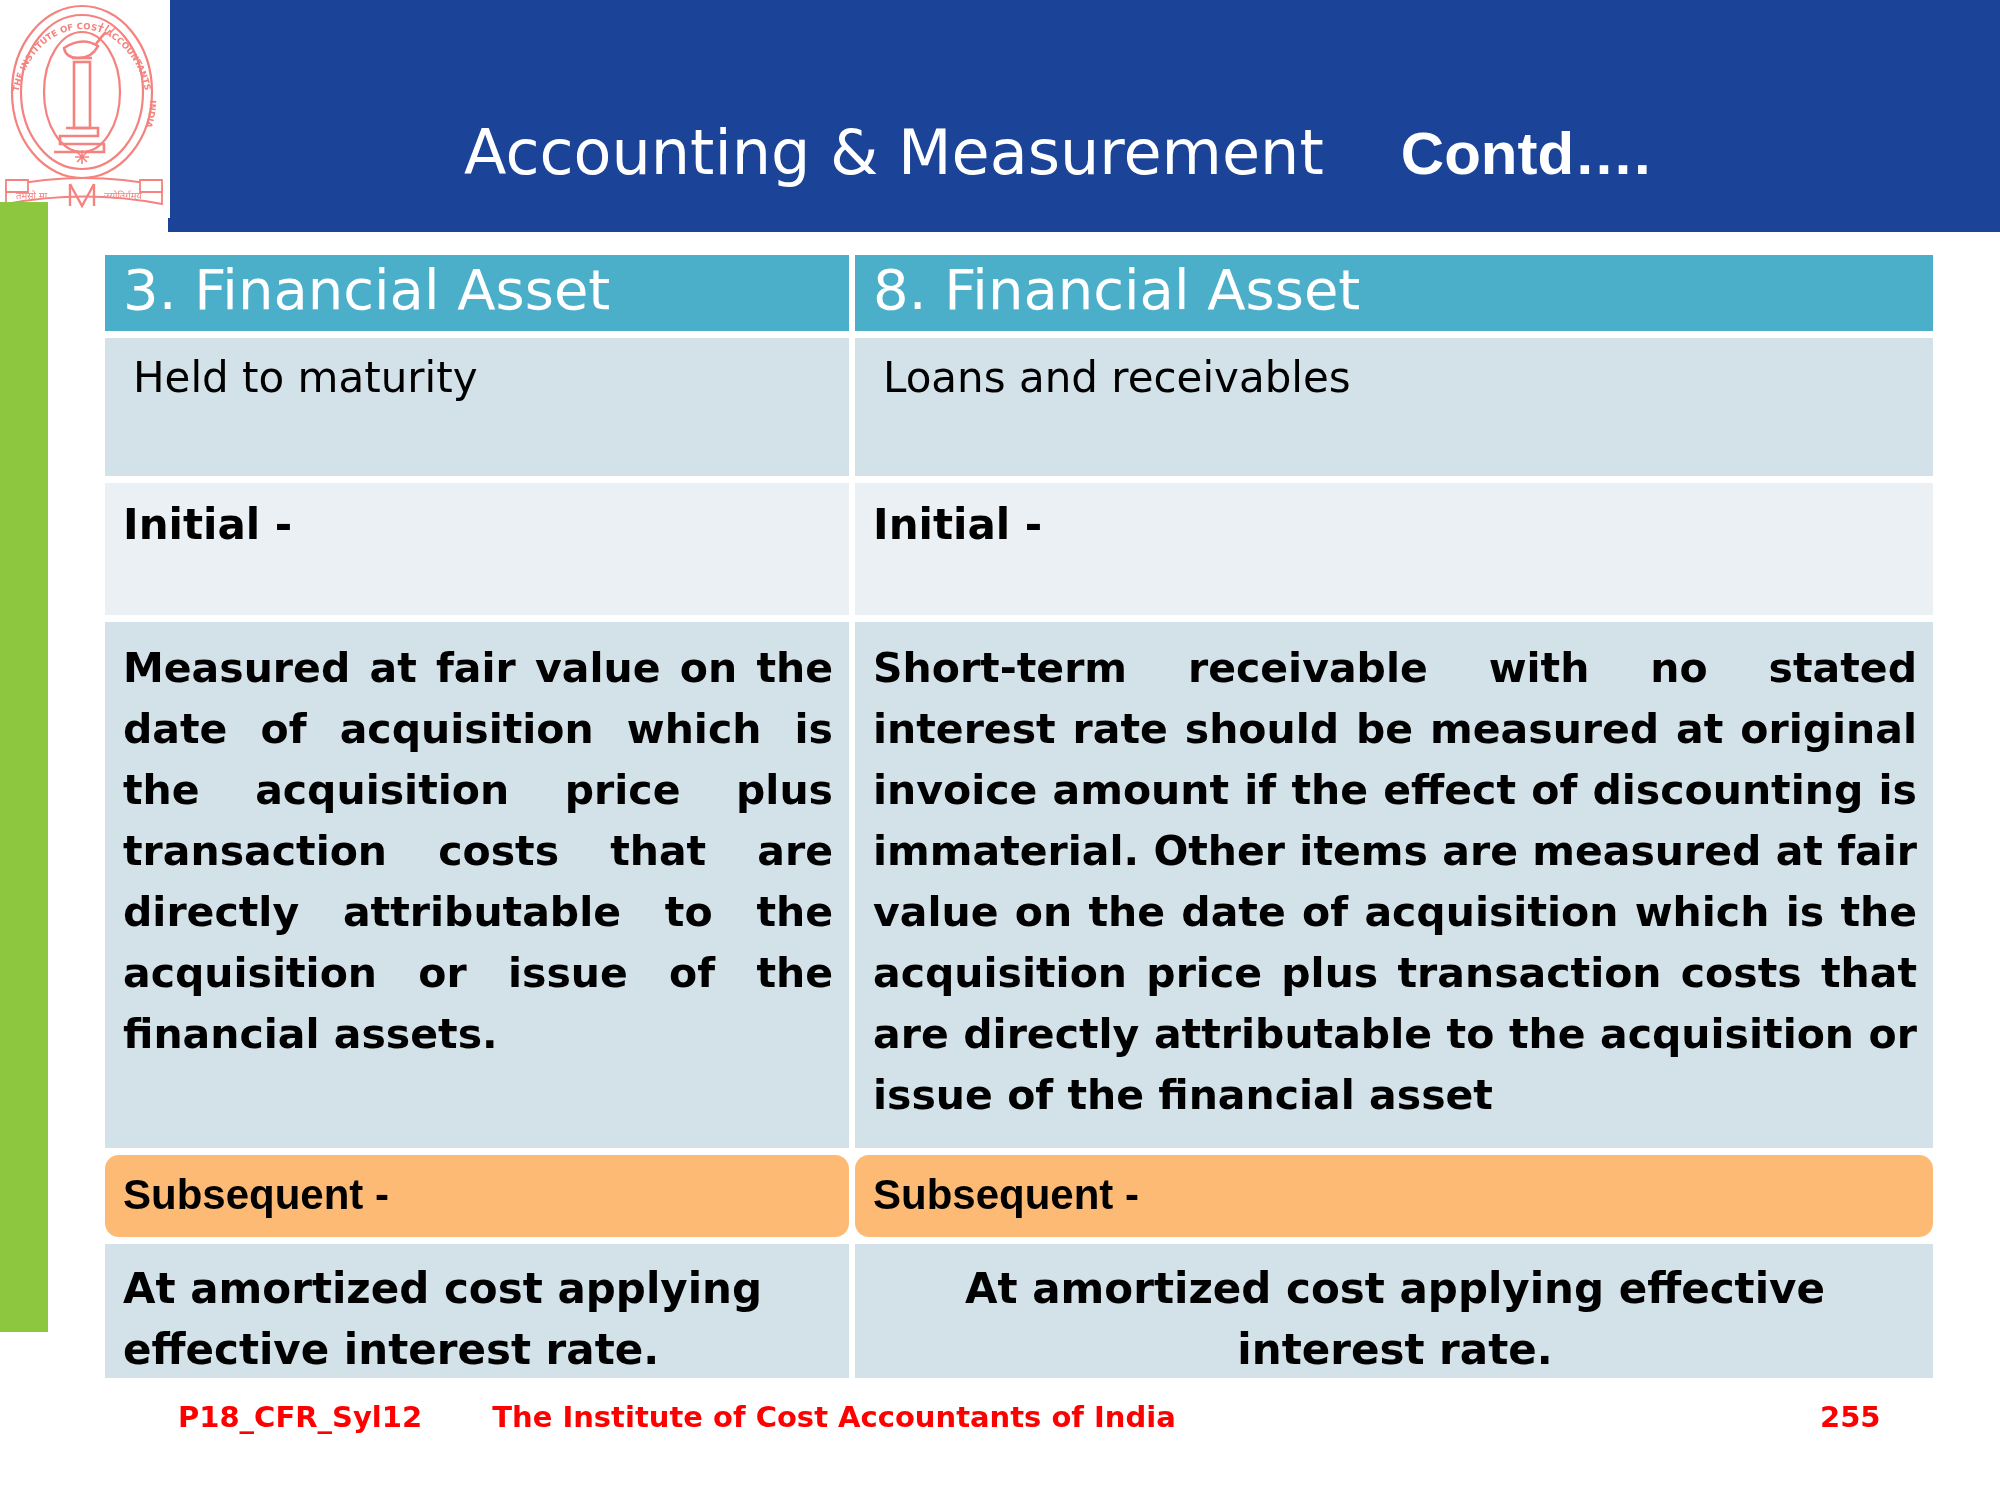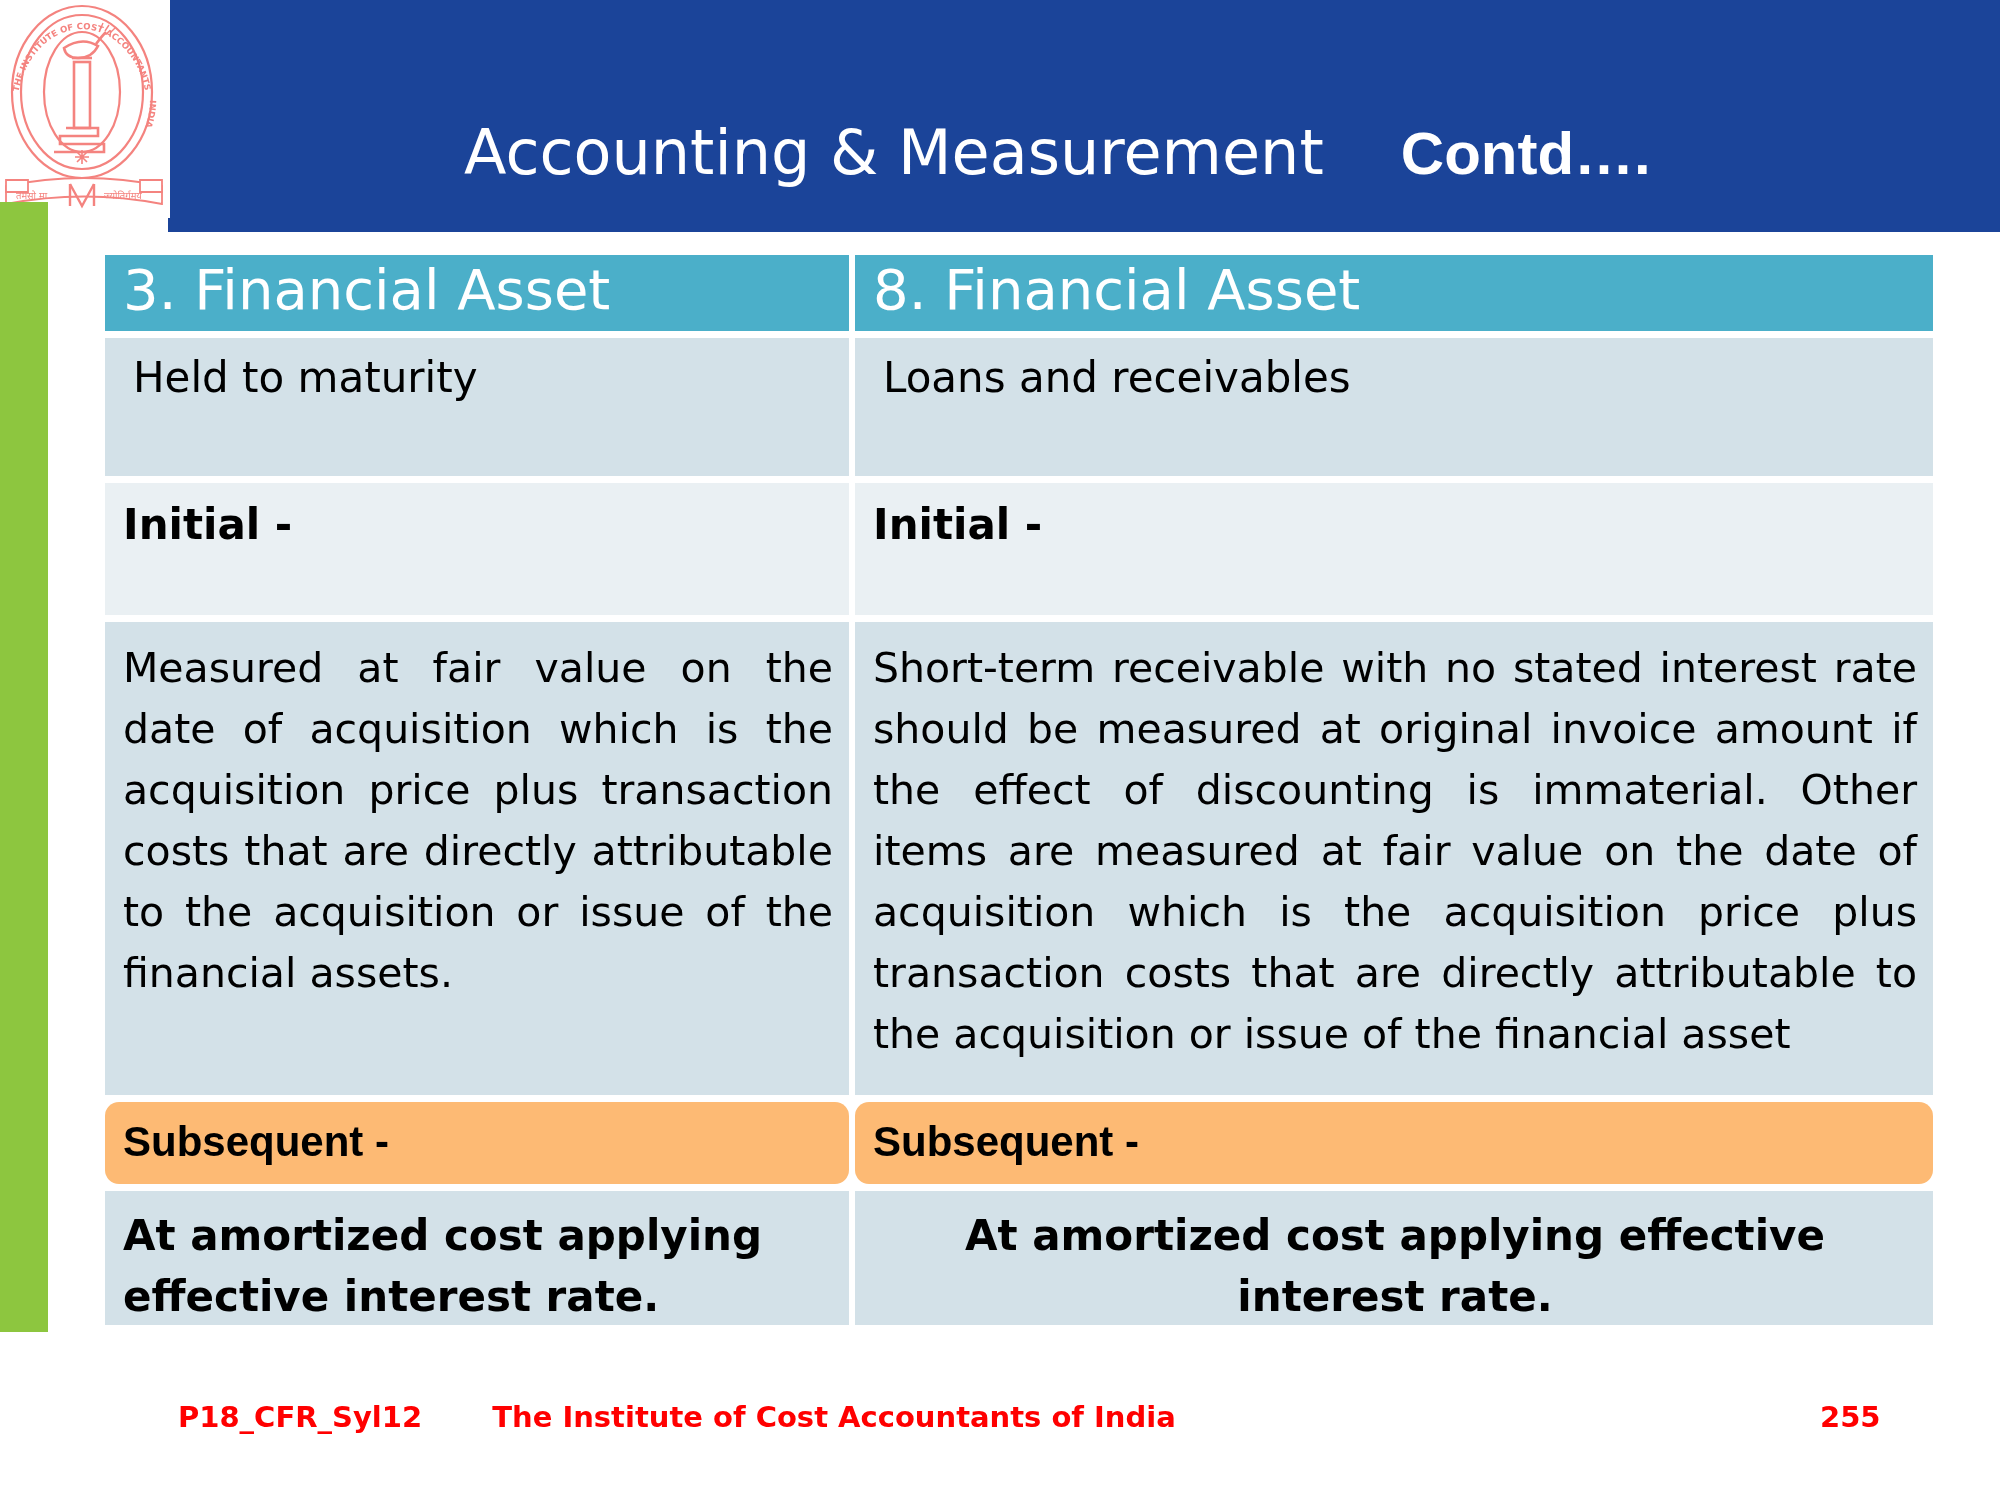--- a/index.html
+++ b/index.html
@@ -121,24 +121,24 @@
     font-size: 42px;
     font-weight: 700;
     padding: 16px 0 0 18px;
     height: 132px;
     line-height: 52px;
   }
 
   .row-body .tcell {
     background: #D3E1E8;
     font-family: "DejaVu Sans", sans-serif;
-    font-weight: 400;
+    font-weight: 700;
     text-align: justify;
     text-align-last: left;
-    padding: 16px 16px 16px 18px;
+    padding: 16px 16px 22px 18px;
   }
   .row-body .col-a { font-size: 41px; line-height: 61px; }
   .row-body .col-b { font-size: 41px; line-height: 61px; }
 
   .row-body-wrap { min-height: 473px; }
 
   .row-subseq .tcell {
     background: #fdba74;
     font-family: Liberation Sans, sans-serif;
     font-size: 42px;

